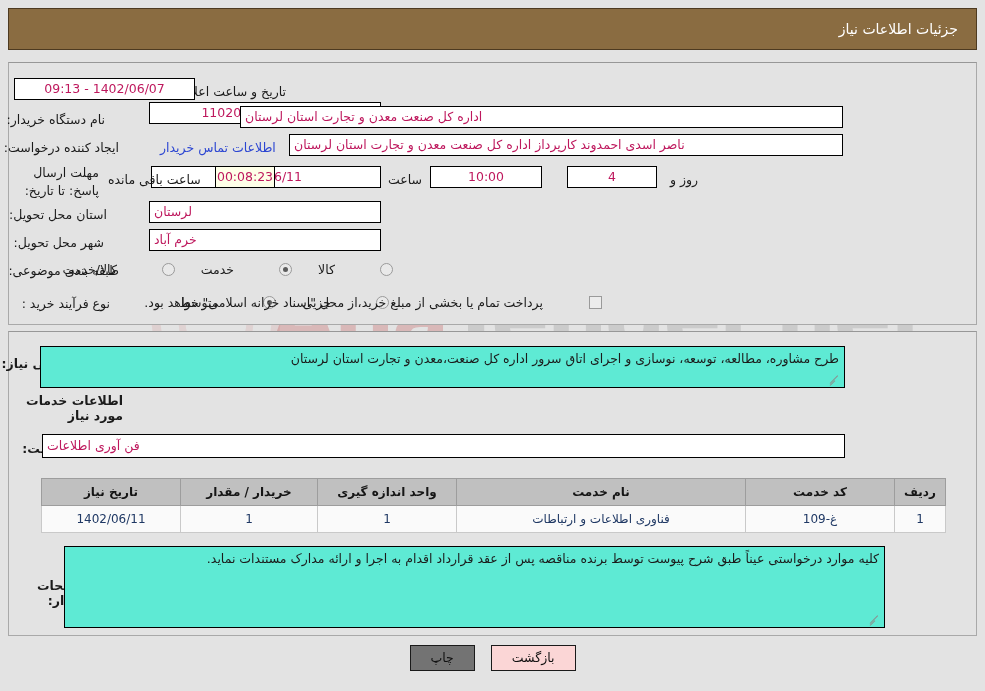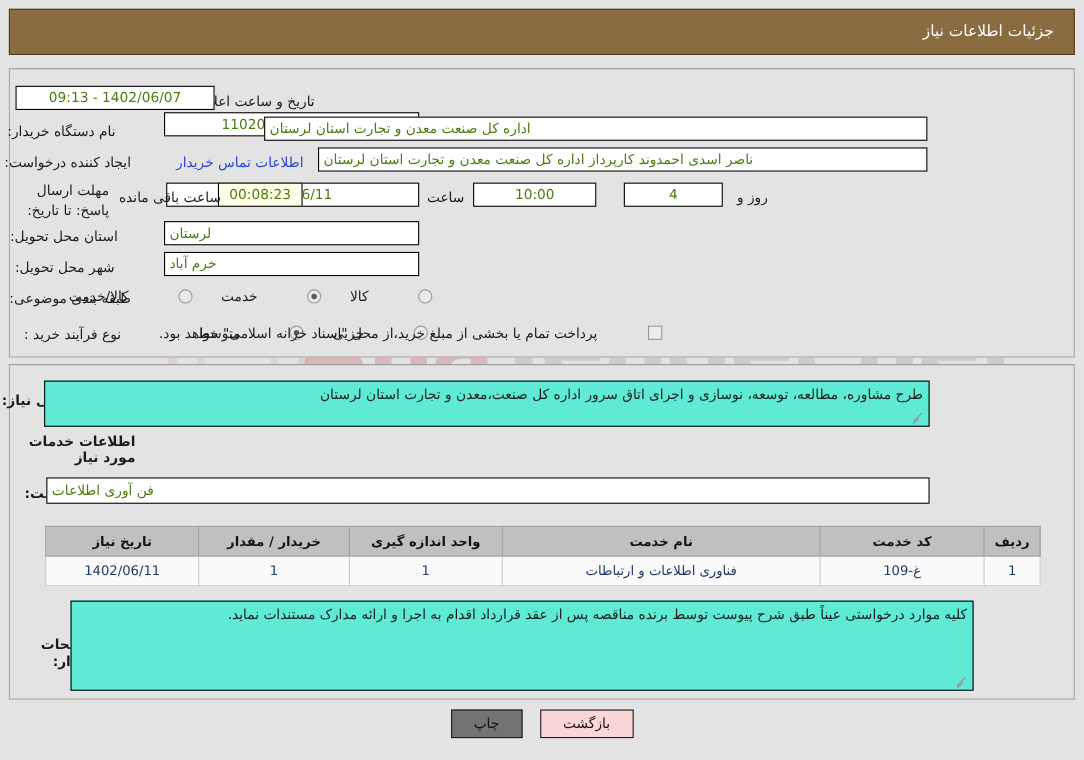--- a/index.html
+++ b/index.html
@@ -91,21 +91,21 @@
     white-space: nowrap;
     z-index: 9;
   }
   .fld {
     position: absolute;
     box-sizing: border-box;
     border: 1px solid #000000;
     background: #ffffff;
     font-family: "DejaVu Sans", "Liberation Sans", sans-serif;
     font-size: 12.5px;
-    color: #4d7c0f;
+    color: #be185d;
     padding: 0 4px;
     line-height: 1;
     display: flex;
     align-items: center;
     z-index: 9;
   }
   .fld.center { justify-content: center; }
   .fld.right  { justify-content: flex-end; }
   .fld.ltr { direction: ltr; }
   .fld.timer { background: #feffe8; }
@@ -283,21 +283,21 @@
 <div class="lbl" style="right:866px; top:140px;">ایجاد کننده درخواست:</div>
 <div class="fld right" style="right:142px; top:134px; left:289px; height:22px;">ناصر اسدی احمدوند کارپرداز اداره کل صنعت  معدن و تجارت استان لرستان</div>
 <div class="link" style="left:160px; top:140px;">اطلاعات تماس خریدار</div>
 
 <div class="lbl" style="right:886px; top:164px; width:98px; text-align:right; white-space:normal; line-height:1.45;padding-left:12px;">مهلت ارسال پاسخ: تا تاریخ:</div>
 <div class="fld center ltr" style="right:604px; top:166px; width:230px; height:22px;">1402/06/11</div>
 <div class="plain" style="right:563px; top:172px;">ساعت</div>
 <div class="fld center ltr" style="right:443px; top:166px; width:112px; height:22px;">10:00</div>
 <div class="fld center ltr" style="right:328px; top:166px; width:90px; height:22px;">4</div>
 <div class="plain" style="right:287px; top:172px;">روز و</div>
-<div class="fld center ltr timer" style="right:710px; left:198px; top:166px; width:77px; height:22px;text-align:right;">00:08:23</div>
+<div class="fld center ltr timer" style="right:710px; left:198px; top:166px; width:60px; height:22px;text-align:right;">00:08:23</div>
 <div class="plain" style="left:108px; top:172px;">ساعت باقی مانده</div>
 
 <div class="lbl" style="right:878px; top:207px;">استان محل تحویل:</div>
 <div class="fld right" style="right:604px; top:201px; width:232px; height:22px;">لرستان</div>
 
 <div class="lbl" style="right:881px; top:235px;">شهر محل تحویل:</div>
 <div class="fld right" style="right:604px; top:229px; width:232px; height:22px;">خرم آباد</div>
 
 <div class="lbl" style="right:866px; top:263px;">طبقه بندی موضوعی:</div>
 <div class="radio-row" style="right:592px; top:262px;">

